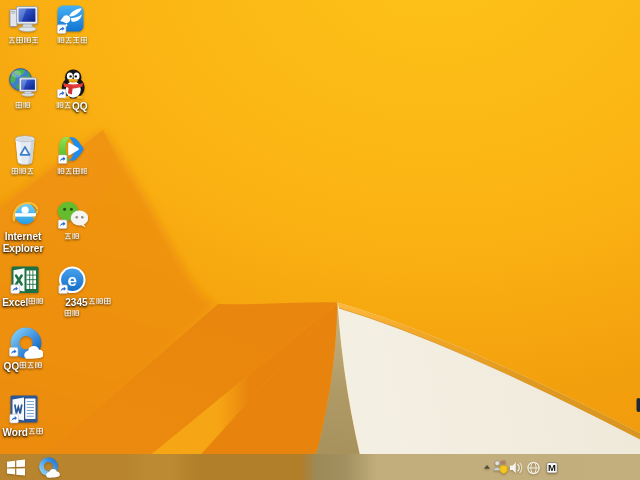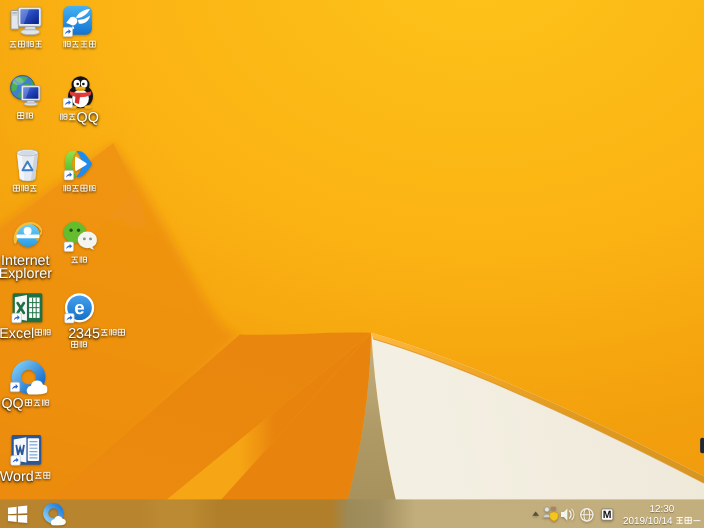--- a/index.html
+++ b/index.html
@@ -1,20 +1,20 @@
 <!DOCTYPE html>
 <html><head><meta charset="utf-8"><style>
 html,body{margin:0;padding:0;}
 #scr{position:relative;width:640px;height:480px;overflow:hidden;font-family:"Liberation Sans",sans-serif;
 background:radial-gradient(150% 150% at 68% -8%, #FDC31A 0%, #FBB313 36%, #F3A00D 60%, #EE950C 83%, #EA8E0B 100%);}
 #scr svg{display:block}
 #scr > svg.abs:not(:first-of-type){filter:drop-shadow(0 1px 1.2px rgba(70,35,0,0.35));}
 .abs{position:absolute;}
-.lbl{position:absolute;display:flex;align-items:center;justify-content:center;white-space:nowrap;
-color:#fff;font-size:13px;line-height:11px;text-shadow:0 1px 2px rgba(0,0,0,.85),0 1px 3px rgba(0,0,0,.6);}
+.lbl{position:absolute;display:flex;justify-content:center;white-space:nowrap;
+color:#fff;font-size:10px;line-height:11px;text-shadow:0 1px 2px rgba(0,0,0,.85),0 1px 3px rgba(0,0,0,.6);font-weight:bold;}
 .zh{filter:drop-shadow(0 1px 1px rgba(0,0,0,.75));height:8.6px;width:auto;}
 #bar{position:absolute;left:0;top:454px;width:640px;height:26px;
 background:linear-gradient(90deg,#B8852E 0%,#B8852E 20%,#BC8A32 23%,#BC8A32 27%,#B17E2A 31%,#B17E2A 47%,#9C8A58 49.5%,#A39060 54%,#C2AE7C 59%,#C3AF7D 100%);}
 #clock{position:absolute;top:457px;right:3px;text-align:center;color:#fff;font-size:9px;line-height:11px;text-shadow:0 1px 1px rgba(0,0,0,.4);}
 </style></head><body>
 <div id="scr">
 
 <svg class="abs" style="left:0;top:0" width="640" height="480" viewBox="0 0 640 480">
 <defs>
 <filter id="soft" x="-20%" y="-20%" width="140%" height="140%">
@@ -328,21 +328,13 @@
 <path d="M23.6,7.2 L27.4,8.5 V11.6 C27.4,13.7 25.8,15 23.6,15.8 C21.4,15 19.8,13.7 19.8,11.6 V8.5 Z" fill="#F3C51F" stroke="#C8990D" stroke-width="0.5"></path>
 <path d="M30,7.5 h2.6 l3.2,-3.2 v11 l-3.2,-3.2 H30 Z" fill="#F4F4EF"></path>
 <path d="M37.5,6.2 a4.6,4.6 0 0 1 0,7.2" fill="none" stroke="#F4F4EF" stroke-width="1.2"></path>
 <path d="M39.6,4.6 a7.2,7.2 0 0 1 0,10.4" fill="none" stroke="#F4F4EF" stroke-width="1.1" opacity="0.8"></path>
 <circle cx="53.5" cy="10" r="5.6" fill="none" stroke="#F1EEE6" stroke-width="1.3"></circle>
 <ellipse cx="53.5" cy="10" rx="2.6" ry="5.6" fill="none" stroke="#F1EEE6" stroke-width="1"></ellipse>
 <path d="M47.9,10 H59.1" stroke="#F1EEE6" stroke-width="1"></path>
 <rect x="66.8" y="4.6" width="10.4" height="10.4" rx="1.6" fill="#FBFBF9" stroke="#75705E" stroke-width="0.7"></rect>
 <text x="72" y="13" font-family="Liberation Sans, sans-serif" font-size="9.5" font-weight="bold" fill="#121212" text-anchor="middle">M</text>
 </svg>
-<div id="clock">
-      <div id="tline">12:30</div>
-      <div id="dline" style="display:flex;align-items:center;white-space:nowrap">2019/10/14&nbsp;<svg class="zh" width="27" height="10" viewBox="0 0 27 10" style="filter:none">
-          <use href="#g2"></use>
-          <use href="#g1" x="9"></use>
-          <path d="M19,5 H26.5" stroke="#fff" stroke-width="0.95"></path>
-        </svg></div>
-    </div>
 </div>
 
 </body></html>

